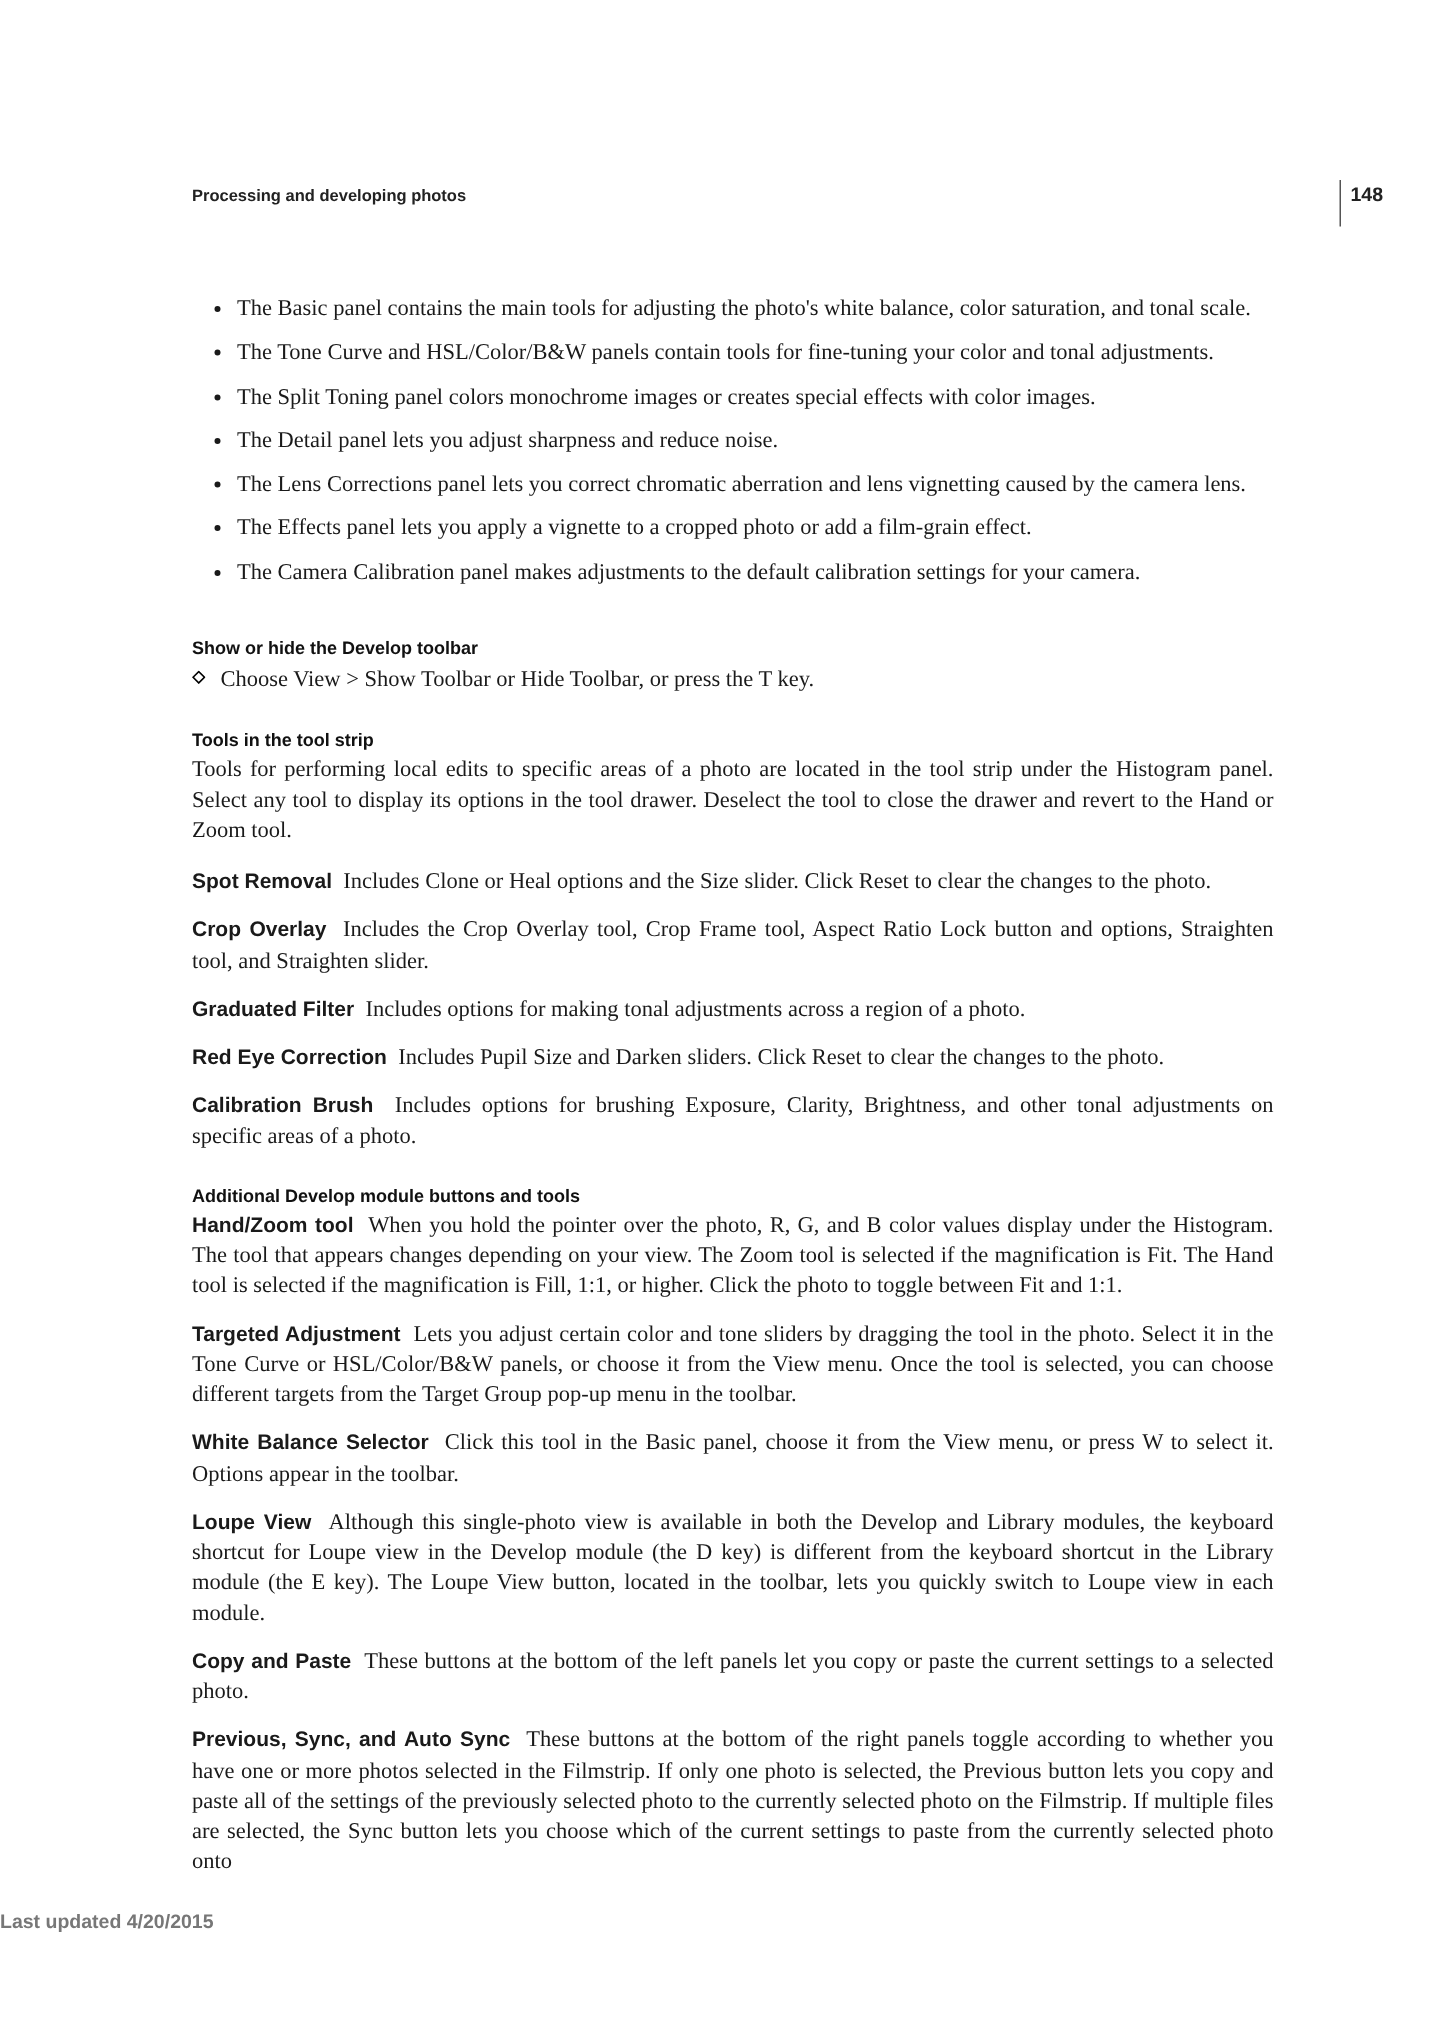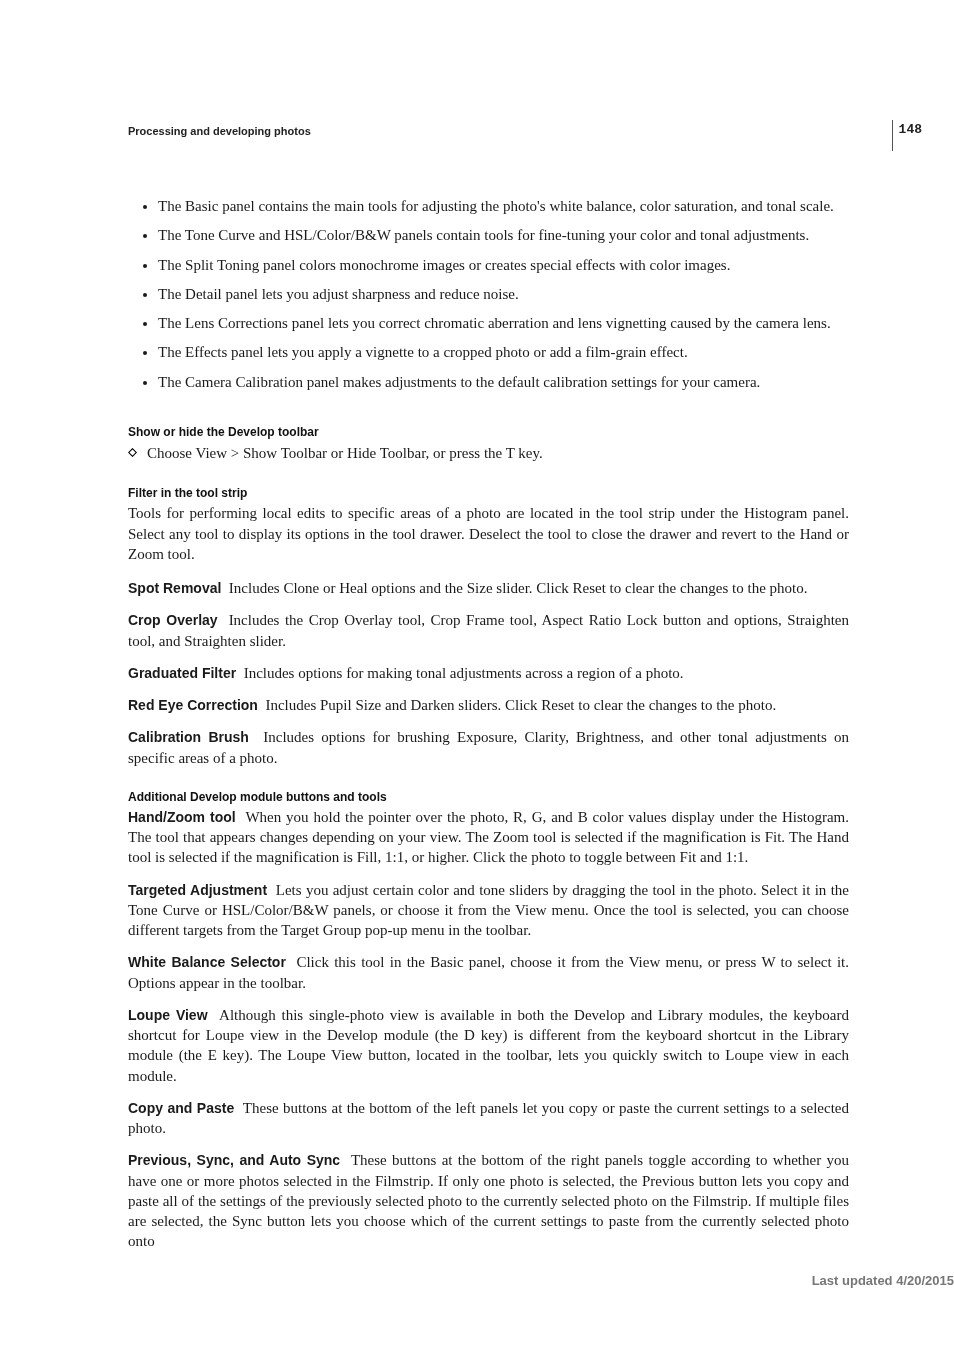--- a/index.html
+++ b/index.html
@@ -13,21 +13,21 @@
     width: 954px;
     min-height: 1350px;
     position: relative;
     padding: 125px 105px 60px 128px;
     box-sizing: border-box;
   }
   .page-number {
     position: absolute;
     top: 120px;
     right: 32px;
-    font-family: Liberation Mono, monospace;
+    font-family: Liberation Sans, sans-serif;
     font-weight: 700;
     font-size: 13px;
     color: #222;
     border-left: 1px solid #555;
     padding: 2px 0 14px 6px;
   }
   .running-header {
     font-family: "Myriad Pro", "Segoe UI", Arial, sans-serif;
     font-weight: 700;
     font-size: 11px;
@@ -82,21 +82,21 @@
   span.term {
     font-family: "Myriad Pro", "Segoe UI", Arial, sans-serif;
     font-weight: 700;
     font-size: 14px;
   }
   .footer {
     position: absolute;
     left: 0;
     right: 0;
     bottom: 62px;
-    text-align: right;
+    text-align: left;
     font-family: "Myriad Pro", "Segoe UI", Arial, sans-serif;
     font-weight: 700;
     font-size: 13px;
     color: #777;
     margin-top: 32px;
   }
 </style>
 </head>
 <body>
 
@@ -118,21 +118,21 @@
 
   <h3 class="section-heading">Show or hide the Develop toolbar</h3>
   <p class="step-line">
     <span class="diamond">
       <svg viewBox="0 0 10 10" width="9" height="9">
           <rect x="2" y="2" width="6" height="6" fill="none" stroke="#000" stroke-width="1.2" transform="rotate(45 5 5)"></rect>
         </svg>
     </span><span>Choose View &gt; Show Toolbar or Hide Toolbar, or press the T key.</span>
   </p>
 
-  <h3 class="section-heading">Filter in the tool strip</h3>
+  <h3 class="section-heading">Tools in the tool strip</h3>
   <p class="body">Tools for performing local edits to specific areas of a photo are located in the tool strip under the Histogram panel. Select any tool to display its options in the tool drawer. Deselect the tool to close the drawer and revert to the Hand or Zoom tool.</p>
 
   <p class="term-block">
     <span class="term">Spot Removal</span>&nbsp;&nbsp;<span>Includes Clone or Heal options and the Size slider. Click Reset to clear the changes to the photo.</span>
   </p>
   <p class="term-block">
     <span class="term">Crop Overlay</span>&nbsp;&nbsp;<span>Includes the Crop Overlay tool, Crop Frame tool, Aspect Ratio Lock button and options, Straighten tool, and Straighten slider.</span>
   </p>
   <p class="term-block">
     <span class="term">Graduated Filter</span>&nbsp;&nbsp;<span>Includes options for making tonal adjustments across a region of a photo.</span>

